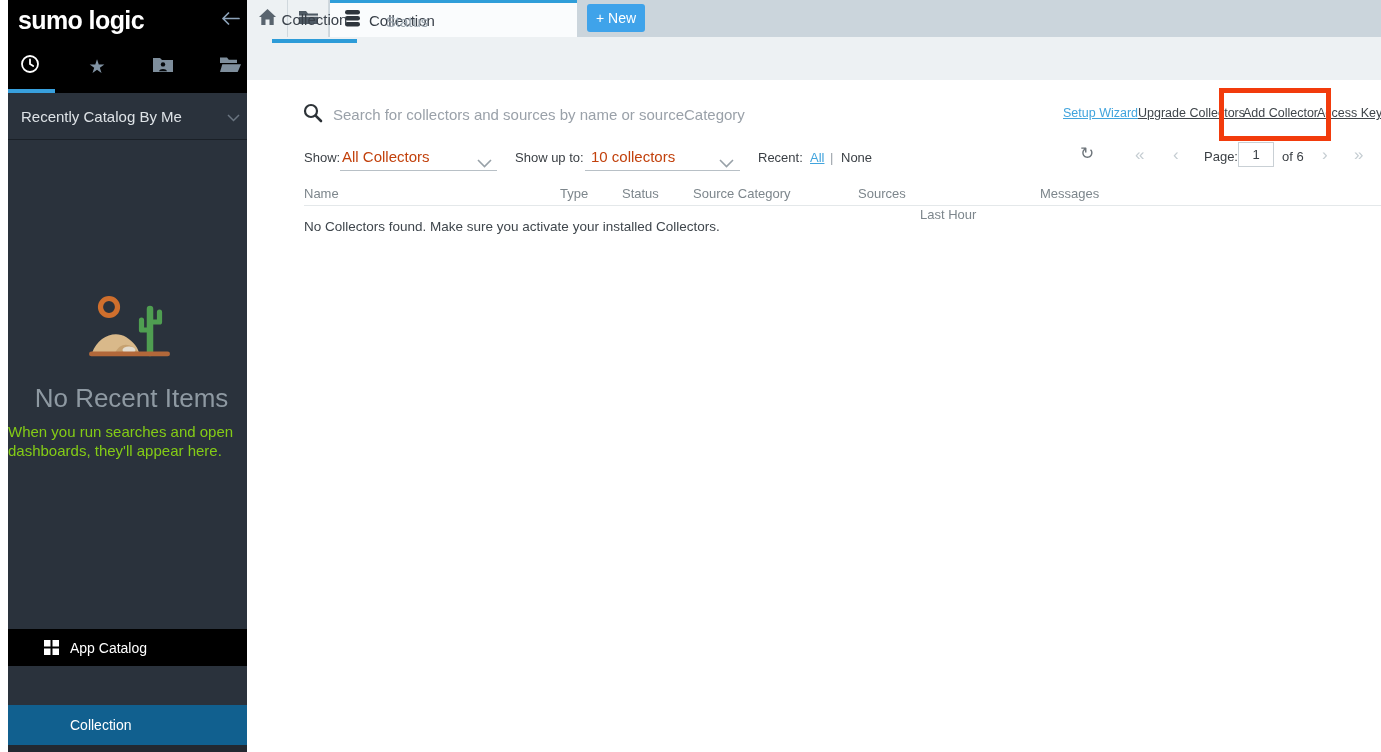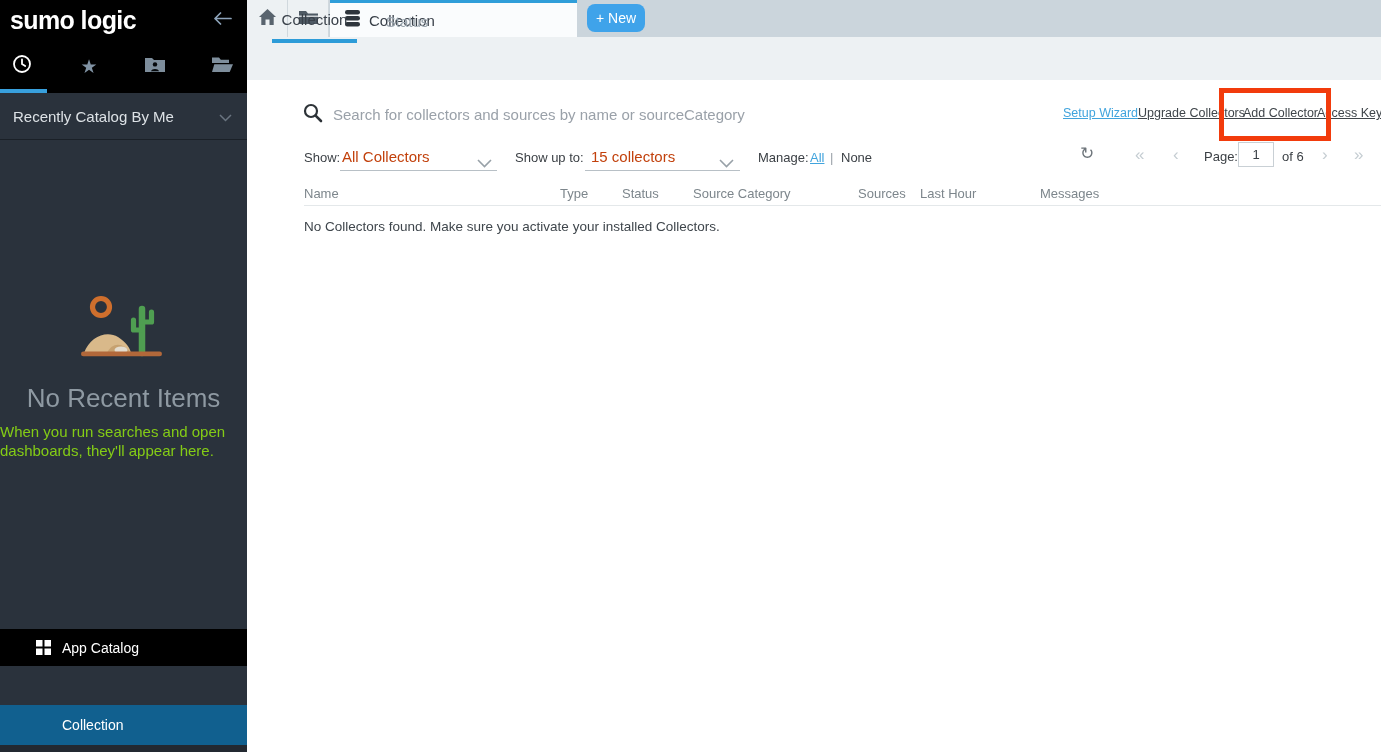--- a/index.html
+++ b/index.html
@@ -1,20 +1,20 @@
 <!DOCTYPE html>
 <html><head>
 <meta charset="utf-8">
 <style>
   html,body{margin:0;padding:0;background:#fff;}
   .screen{position:relative;width:1381px;height:752px;overflow:hidden;background:#fff;
           font-family:"Liberation Sans",sans-serif;-webkit-font-smoothing:antialiased;}
 
   
-  #sidebar{position:absolute;left:0;top:0;width:247px;height:752px;background:#2a323c;}
+  #sidebar{position:absolute;left:8px;top:0;width:247px;height:752px;background:#2a323c;}
   #sb-black{position:absolute;left:0;top:0;width:247px;height:93px;background:#000;}
   #logo{position:absolute;left:10px;top:6px;font-size:25px;font-weight:bold;color:#fff;letter-spacing:-0.6px;}
   #collapse-btn{position:absolute;left:206px;top:9px;width:32px;height:22px;display:flex;align-items:center;justify-content:center;cursor:pointer;}
   .sb-tab{position:absolute;top:51px;width:40px;height:30px;display:flex;align-items:center;justify-content:center;cursor:pointer;}
   #sb-tab-recents{left:2px;} #sb-tab-favorites{left:69px;} #sb-tab-shared{left:135px;} #sb-tab-library{left:202px;}
   .star-glyph{font-size:19px;color:#8193a4;line-height:1;}
   #sb-active-bar{position:absolute;left:0;top:89px;width:47px;height:4px;background:#38a0dd;}
   #recent-row{position:absolute;left:0;top:93px;width:247px;height:47px;box-sizing:border-box;
               border-bottom:1px solid #1a2027;display:flex;align-items:center;justify-content:space-between;
               padding:0 15px 0 13px;color:#dde2e6;font-size:15px;cursor:pointer;}
@@ -32,21 +32,21 @@
 
   
   #main{position:absolute;left:247px;top:0;width:1134px;height:752px;background:#fff;}
   #topstrip{position:absolute;left:0;top:0;width:1134px;height:37px;background:#cbd5dc;}
   .strip-btn{position:absolute;top:0;height:37px;width:41px;background:#edf1f3;box-sizing:border-box;
              border-right:1px solid #d0d8dd;display:flex;align-items:center;justify-content:center;cursor:pointer;}
   #btn-home{left:0;} #btn-folder{left:41px;}
   #doc-tab{position:absolute;left:83px;top:0;width:247px;height:37px;box-sizing:border-box;background:#fafcfd;
            border-top:3px solid #2f9ed9;display:flex;align-items:center;gap:9px;padding-left:15px;
            font-size:15px;color:#394049;cursor:pointer;}
-  #new-btn{position:absolute;left:340px;top:4px;width:58px;height:28px;background:#3fa3ea;border-radius:8px;
+  #new-btn{position:absolute;left:340px;top:4px;width:58px;height:28px;background:#3fa3ea;border-radius:3px;
            color:#fff;font-size:14px;display:flex;align-items:center;justify-content:center;cursor:pointer;}
   #subtabs{position:absolute;left:0;top:37px;width:1134px;height:43px;background:#edf1f3;}
   .subtab{position:absolute;top:0;height:43px;box-sizing:border-box;display:flex;align-items:center;justify-content:center;font-size:15px;cursor:pointer;}
   #subtab-collection{left:25px;width:85px;color:#394049;border-bottom:4px solid #2d9cd8;}
   #subtab-status{left:125px;width:70px;color:#9aa5ae;}
 
   #search-icon{position:absolute;left:56px;top:103px;}
   #search-input{position:absolute;left:84px;top:101px;width:650px;height:24px;border:none;outline:none;
                 background:transparent;font-family:"Liberation Sans",sans-serif;font-size:15px;color:#3c434a;}
   #search-input::placeholder{color:#9aa1a9;opacity:1;}
@@ -69,21 +69,21 @@
 
   #refresh-btn{position:absolute;left:833px;top:145px;font-size:17px;color:#6e757b;cursor:pointer;line-height:1;}
   .pchev{position:absolute;top:146px;font-size:17px;color:#c5cdd2;cursor:pointer;line-height:1;letter-spacing:-1px;}
   #pg-first{left:888px;} #pg-prev{left:926px;} #pg-next{left:1075px;} #pg-last{left:1107px;}
   #pg-label{position:absolute;left:957px;top:149px;font-size:13px;color:#3a3f44;}
   #pg-input{position:absolute;left:991px;top:142px;width:36px;height:25px;box-sizing:border-box;border:1px solid #c9d0d5;
             text-align:center;font-family:"Liberation Sans",sans-serif;font-size:13px;color:#3a4046;outline:none;}
   #pg-of{position:absolute;left:1035px;top:149px;font-size:13px;color:#3a3f44;}
 
   .th{position:absolute;top:186px;font-size:13px;color:#7d868c;white-space:nowrap;cursor:pointer;}
-  #th-0{left:57px;} #th-1{left:313px;} #th-2{left:375px;} #th-3{left:446px;} #th-4{left:611px;} #th-5{left:673px;} #th-6{left:793px;}
+  #th-0{left:57px;} #th-1{left:313px;} #th-2{left:375px;} #th-3{left:446px;} #th-4{left:611px;} #th-5{left:673px;margin-top:21px;} #th-6{left:793px;}
   #thead-border{position:absolute;left:57px;top:205px;width:1077px;height:1px;background:#e4e8ea;}
   #empty-msg{position:absolute;left:57px;top:219px;font-size:13.5px;color:#3f464c;}
 </style>
 </head>
 <body>
 
 <div class="screen">
 
   <aside id="sidebar">
     <div id="sb-black"></div>
@@ -229,28 +229,28 @@
 
     <span class="flabel" id="lbl-show">Show:</span>
     <span class="fvalue" id="val-show">All Collectors</span>
     <div class="funderline" id="ul-show"></div>
     <span class="fchev" id="chev-show">
       <svg width="15" height="9" viewBox="0 0 15 9">
           <path d="M1 1l6.5 6.5L14 1" fill="none" stroke="#98a1a8" stroke-width="1.6"></path>
         </svg>
     </span>
     <span class="flabel" id="lbl-limit">Show up to:</span>
-    <span class="fvalue" id="val-limit">15 collectors</span>
+    <span class="fvalue" id="val-limit">10 collectors</span>
     <div class="funderline" id="ul-limit"></div>
     <span class="fchev" id="chev-limit">
       <svg width="15" height="9" viewBox="0 0 15 9">
           <path d="M1 1l6.5 6.5L14 1" fill="none" stroke="#98a1a8" stroke-width="1.6"></path>
         </svg>
     </span>
-    <span class="flabel" id="lbl-expand">Manage:</span>
+    <span class="flabel" id="lbl-expand">Recent:</span>
     <a id="link-all">All</a>
     <span id="divider">|</span>
     <a id="link-none">None</a>
 
     <span id="refresh-btn">↻</span>
     <span class="pchev" id="pg-first">«</span>
     <span class="pchev" id="pg-prev">‹</span>
     <span id="pg-label">Page:</span>
     <input id="pg-input" type="text" value="1" style="">
     <span id="pg-of">of 6</span>

